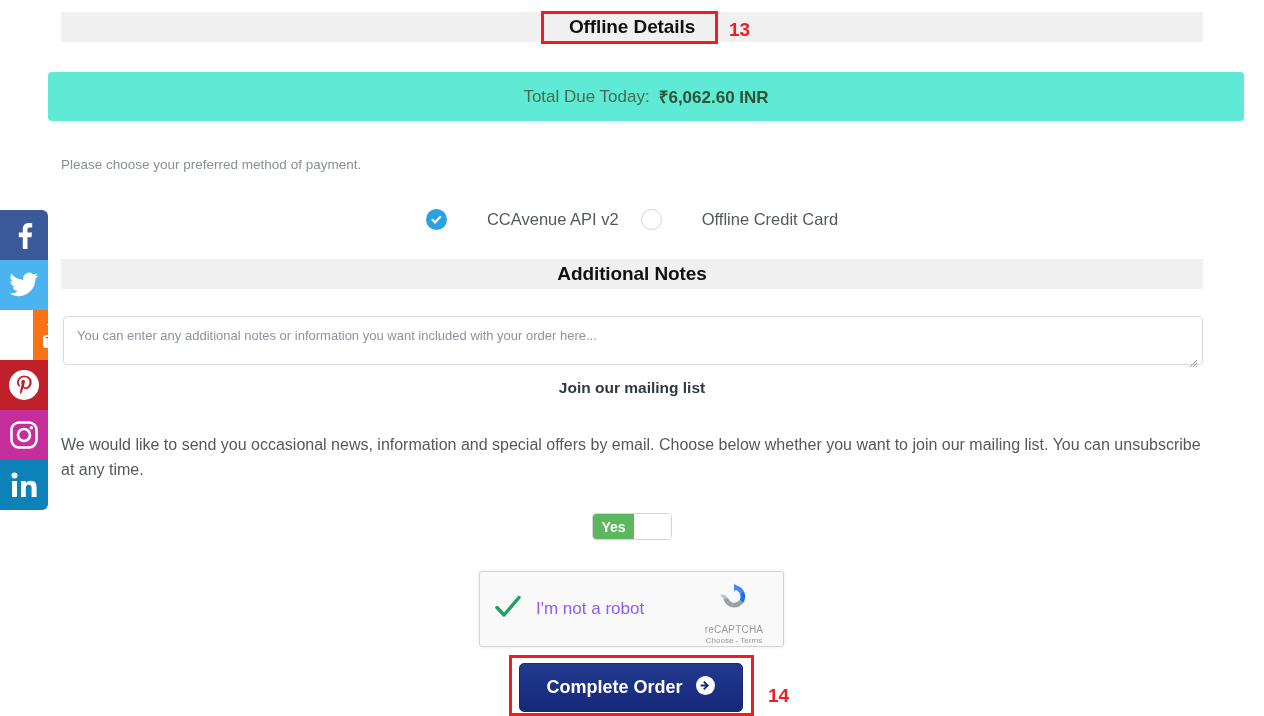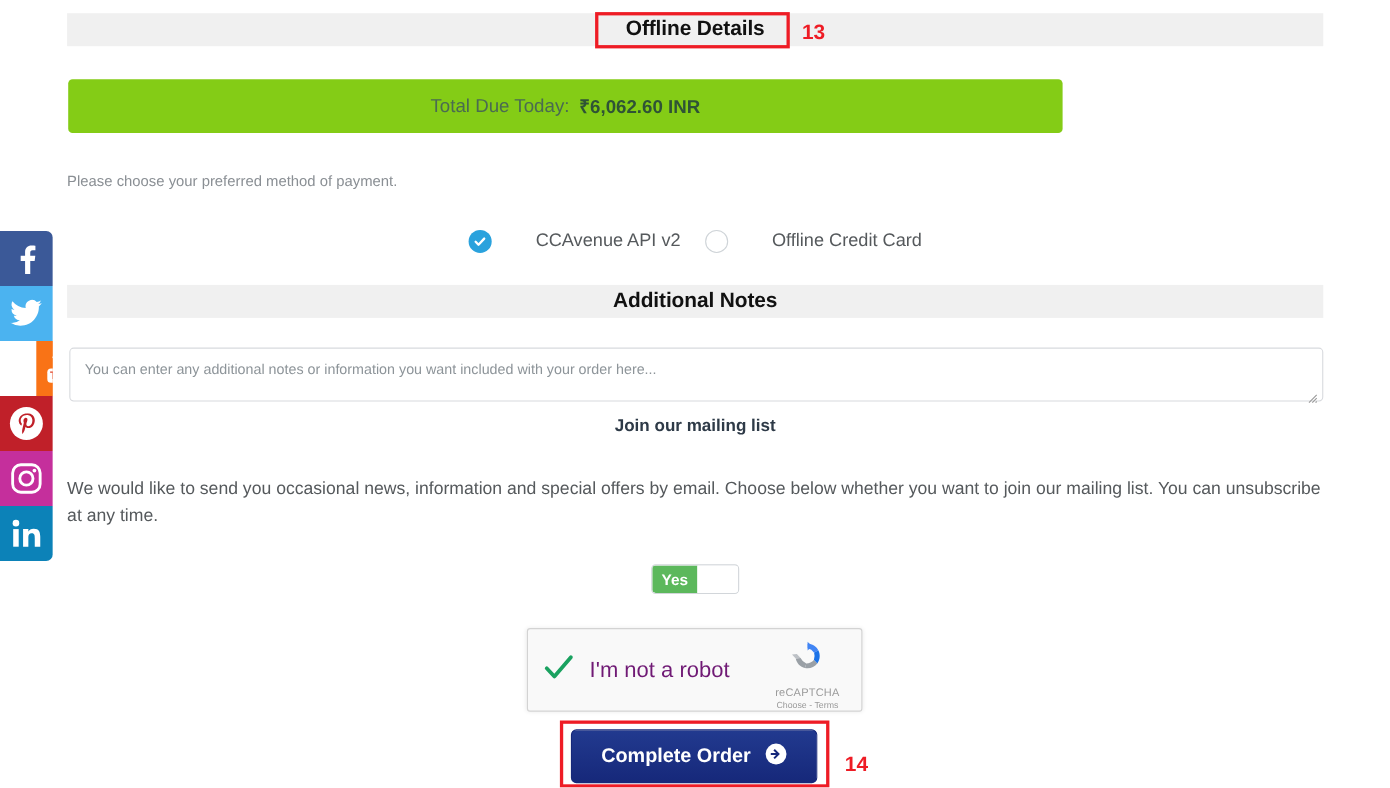--- a/index.html
+++ b/index.html
@@ -54,23 +54,23 @@
     position: absolute;
     color: #ee1c25;
     font-weight: bold;
     font-size: 19px;
     z-index: 30;
   }
 
   
   .total-banner {
     position: absolute;
-    left: 62px; top: 72px;
-    width: 904px; height: 49px;
-    background: #84cc16;
+    left: 48px; top: 72px;
+    width: 1196px; height: 49px;
+    background: #5eead4;
     border-radius: 4px;
     display: flex; align-items: center; justify-content: center;
     gap: 9px;
   }
   .total-label { font-size: 17px; color: #4a6b51; }
   .total-value { font-size: 17px; color: #2f5336; font-weight: bold; }
 
   
   .pay-note {
     position: absolute;
@@ -164,21 +164,21 @@
     position: absolute;
     left: 479px; top: 571px;
     width: 305px; height: 76px;
     background: #f9f9f9;
     border: 1px solid #d3d3d3;
     border-radius: 3px;
     box-shadow: 0 0 4px rgba(0,0,0,0.08);
     display: flex; align-items: center;
   }
   .rc-check { width: 56px; display: flex; align-items: center; justify-content: center; }
-  .rc-text { font-size: 20px; color: #701a75; font-family: "Liberation Sans", sans-serif; }
+  .rc-text { font-size: 17px; color: #8b5cf6; font-family: "Liberation Sans", sans-serif; }
   .rc-brand {
     position: absolute; right: 10px; top: 10px;
     width: 78px; text-align: center;
   }
   .rc-brand-name { font-size: 10px; color: #9a9a9a; margin-top: 2px; letter-spacing: .2px; text-align: center; }
   .rc-brand-links { font-size: 8px; color: #9a9a9a; margin-top: 1px; }
 
   
   .complete-btn {
     position: absolute;

